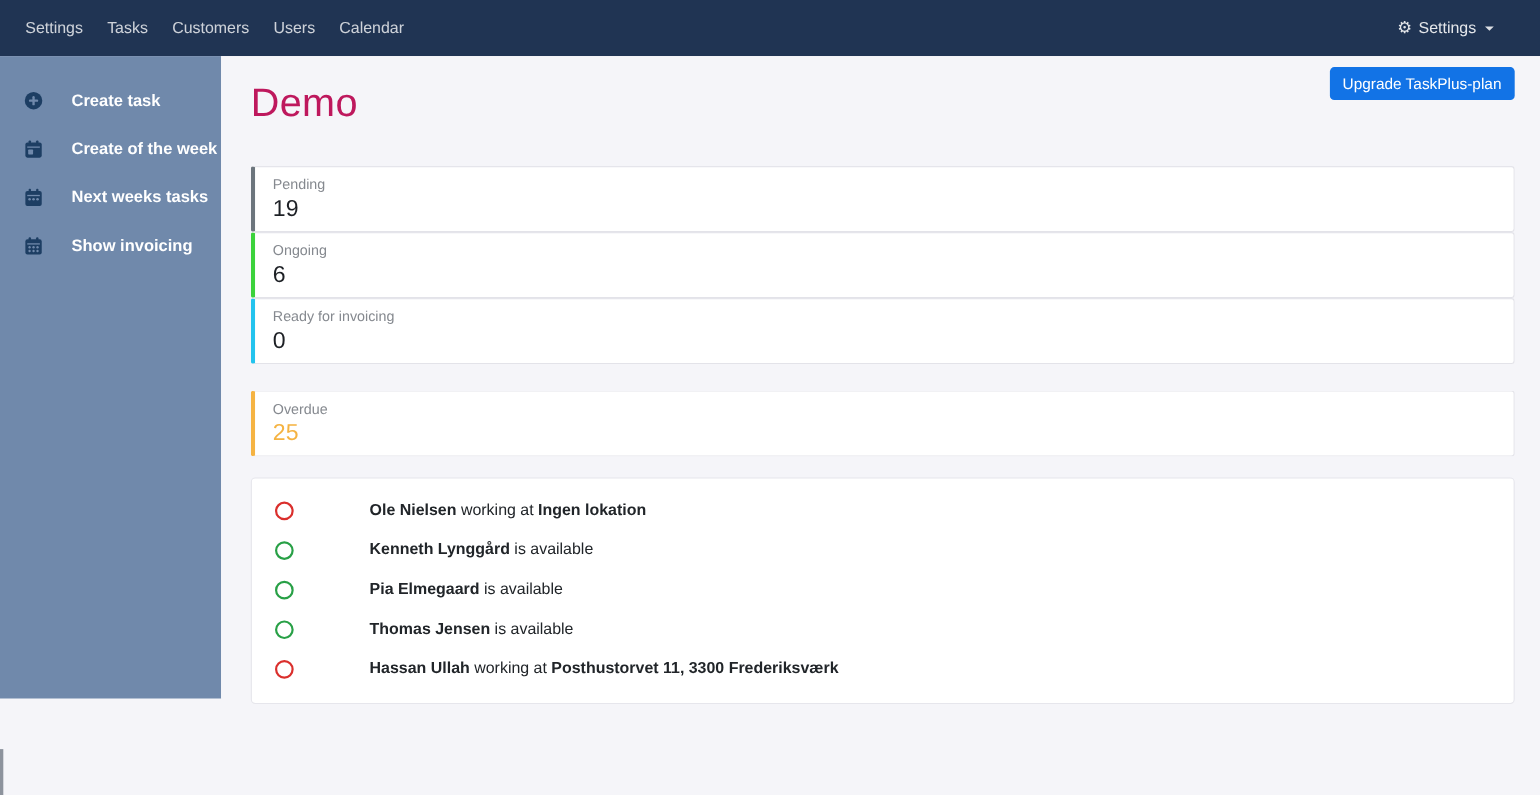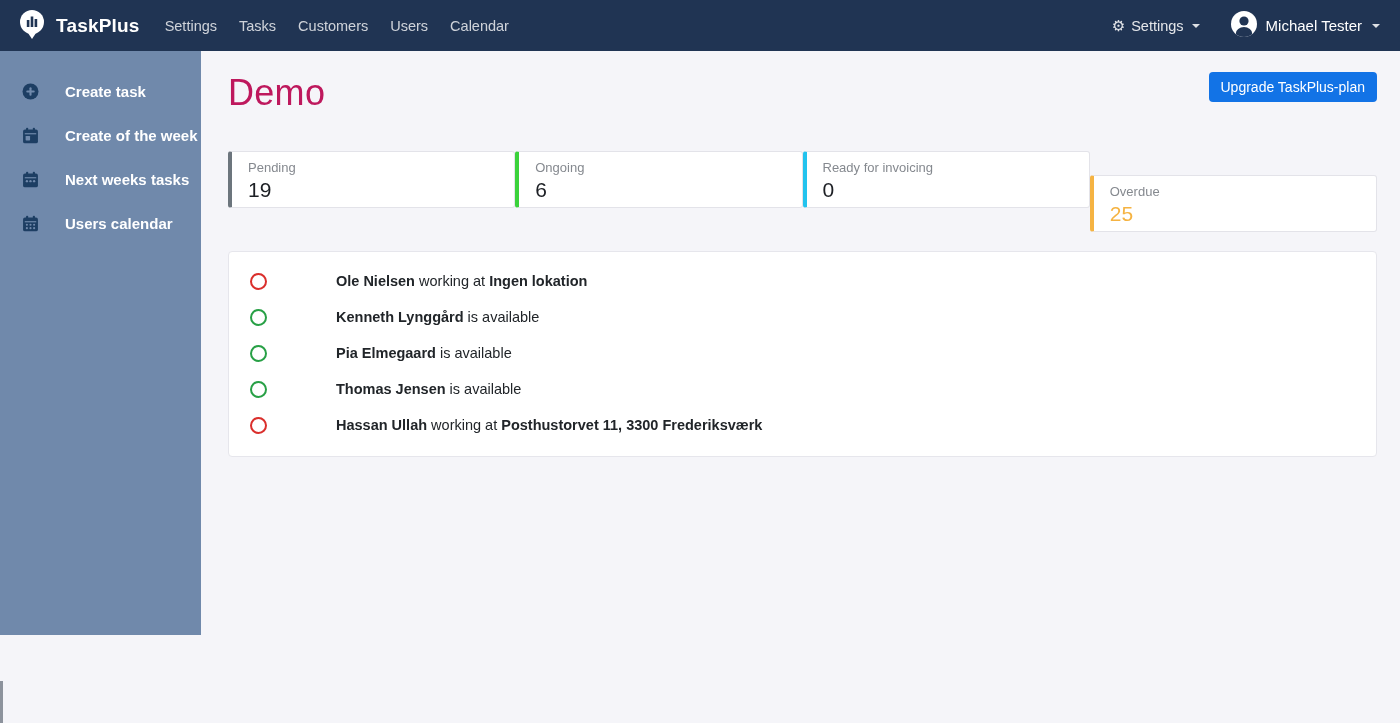--- a/index.html
+++ b/index.html
@@ -30,27 +30,27 @@
   .sidebar { width: 201px; background: #7089ab; position: relative; padding-top: 18px; flex: none; }
   .side-item { display: flex; align-items: center; height: 44px; padding-left: 22px; cursor: pointer; }
   .side-icon { width: 17px; height: 17px; flex: none; }
   .side-label { color: #fff; font-size: 15px; font-weight: 600; margin-left: 26px; }
   .sb-thumb { position: absolute; left: 0; top: 630px; width: 3px; height: 46px; background: #555d6b; opacity: .65; }
 
   
   .main { flex: 1; position: relative; padding: 21px 23px 0 27px; background: #f5f5f9; }
   .page-title { font-size: 36px; font-weight: 300; color: #be185d; letter-spacing: .3px; }
   .upgrade-btn {
-    position: absolute; top: 21px; right: 23px; background: #1273e6; color: #fff;
+    position: absolute; top: 10px; right: 23px; background: #1273e6; color: #fff;
     border: none; border-radius: 4px; font-family: "Liberation Sans", sans-serif;
     font-size: 14px; padding: 7px 12px; cursor: pointer;
   }
 
   
-  .stats-row { display: flex; margin-top: 37px; }
+  .stats-row { display: flex; margin-top: 37px; flex-direction: column; }
   .stat-card {
     flex: 1; background: #fff; border: 1px solid #e3e3e9; border-left-width: 4px;
     border-radius: 3px; height: 57px; padding: 8px 16px; cursor: pointer;
   }
   .stat-label { font-size: 13px; color: #85898f; }
   .stat-value { font-size: 21px; color: #1d2025; margin-top: 3px; }
 
   
   .workers-card {
     background: #fff; border: 1px solid #e6e6ec; border-radius: 4px;
@@ -58,61 +58,31 @@
   }
   .worker-row { display: flex; align-items: center; height: 36px; padding-left: 21px; }
   .status-circle { width: 17px; height: 17px; border-radius: 50%; border: 2.5px solid #28a046; flex: none; background: #fff; }
   .worker-text { margin-left: 69px; font-size: 14.5px; color: #212529; }
   .worker-text b { font-weight: 700; }
 </style>
 </head>
 <body>
 
 <header class="navbar">
-  <div class="brand">
-    <span>
-      <svg width="32" height="32" viewBox="0 0 32 32">
-        <circle cx="16" cy="14" r="12" fill="#ffffff"></circle>
-        <path d="M16 31 L9 20.5 L23 20.5 Z" fill="#ffffff"></path>
-        <rect x="10.8" y="12" width="2.6" height="7" fill="#203453"></rect>
-        <rect x="14.7" y="8.5" width="2.6" height="10.5" fill="#203453"></rect>
-        <rect x="18.6" y="11" width="2.6" height="8" fill="#203453"></rect>
-      </svg>
-    </span>
-    <span class="brand-title">TaskPlus</span>
-  </div>
   <ul class="nav-links">
     <li class="nav-link">Settings</li>
     <li class="nav-link">Tasks</li>
     <li class="nav-link">Customers</li>
     <li class="nav-link">Users</li>
     <li class="nav-link">Calendar</li>
   </ul>
   <div class="nav-right">
     <div class="settings-menu">
       <span class="gear-glyph">⚙</span>
       <span>Settings</span>
-      <span class="caret"></span>
-    </div>
-    <div class="user-menu">
-      <span>
-        <svg width="28" height="28" viewBox="0 0 28 28">
-          <defs>
-              <clipPath id="avclip">
-                <circle cx="14" cy="14" r="13"></circle>
-              </clipPath>
-            </defs>
-          <circle cx="14" cy="14" r="13" fill="#ffffff"></circle>
-          <g clip-path="url(#avclip)">
-            <circle cx="14" cy="11" r="4.6" fill="#203453"></circle>
-            <ellipse cx="14" cy="23.5" rx="8.2" ry="6.4" fill="#203453"></ellipse>
-          </g>
-        </svg>
-      </span>
-      <span>Michael Tester</span>
       <span class="caret"></span>
     </div>
   </div>
 </header>
 
 <div class="app">
 
   <nav class="sidebar">
     <div class="side-item">
       <span class="side-icon">
@@ -158,21 +128,21 @@
           <rect x="1" y="2.4" width="14" height="13" rx="1.8" fill="#1d3e63"></rect>
           <rect x="2.6" y="5.8" width="10.8" height="1.1" fill="#7089ab"></rect>
           <circle cx="4.6" cy="9.2" r="1" fill="#7089ab"></circle>
             <circle cx="8" cy="9.2" r="1" fill="#7089ab"></circle>
             <circle cx="11.4" cy="9.2" r="1" fill="#7089ab"></circle>
           <circle cx="4.6" cy="12.4" r="1" fill="#7089ab"></circle>
             <circle cx="8" cy="12.4" r="1" fill="#7089ab"></circle>
             <circle cx="11.4" cy="12.4" r="1" fill="#7089ab"></circle>
         </svg>
       </span>
-      <span class="side-label">Users calendar</span>
+      <span class="side-label">Show invoicing</span>
     </div>
     <div class="sb-thumb"></div>
   </nav>
 
   <main class="main">
     <h1 class="page-title">Demo</h1>
     <button class="upgrade-btn">Upgrade TaskPlus-plan</button>
 
     <div class="stats-row">
       <div class="stat-card" style="border-left-color: rgb(108, 117, 125);">

